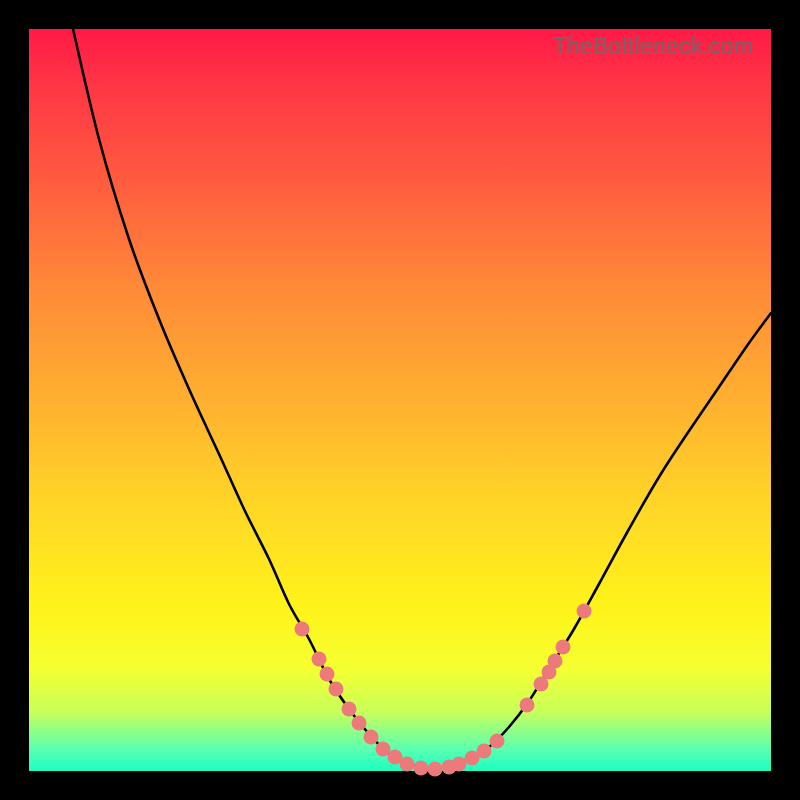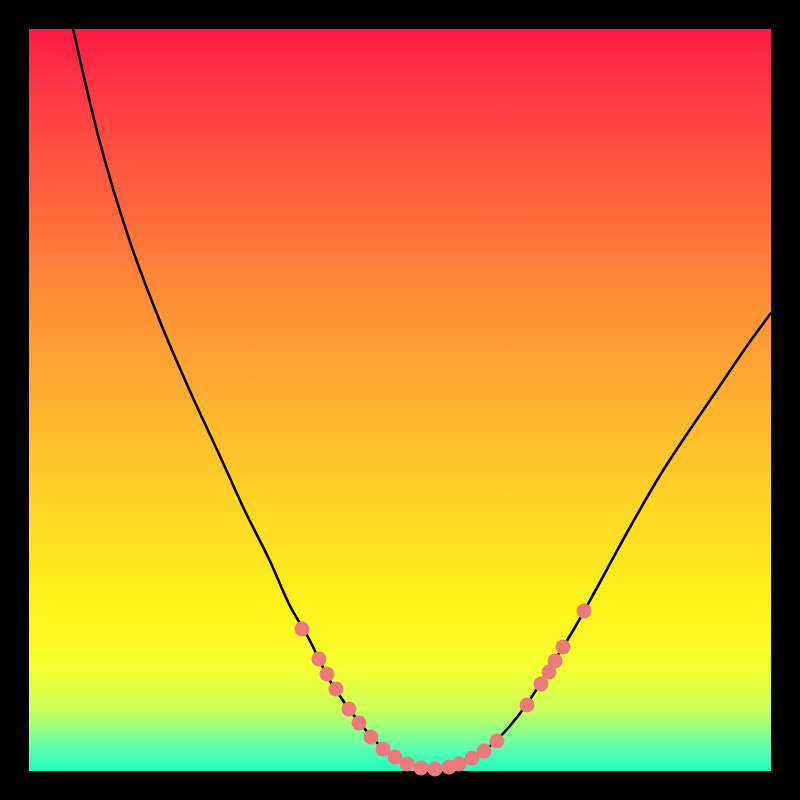--- a/index.html
+++ b/index.html
@@ -68,20 +68,21 @@
     fill: #ec7a7b;
     stroke: none;
   }
 </style>
 </head>
 <body>
 
 <div class="frame">
   <div class="plot">
 
+    <div class="attribution">TheBottleneck.com</div>
 
     <svg class="overlay" viewBox="0 0 742 742" preserveAspectRatio="none">
       <path id="curve-path" class="curve" d="M 44 0 C 48.3 18.3, 60.7 75.0, 70 110 C 79.3 145.0, 90.0 180.0, 100 210 C 110.0 240.0, 120.0 265.0, 130 290 C 140.0 315.0, 150.0 337.5, 160 360 C 170.0 382.5, 180.8 405.0, 190 425 C 199.2 445.0, 206.7 462.5, 215 480 C 223.3 497.5, 232.5 514.2, 240 530 C 247.5 545.8, 253.3 561.7, 260 575 C 266.7 588.3, 273.3 597.5, 280 610 C 286.7 622.5, 293.3 638.3, 300 650 C 306.7 661.7, 313.3 670.8, 320 680 C 326.7 689.2, 333.3 697.5, 340 705 C 346.7 712.5, 353.3 720.0, 360 725 C 366.7 730.0, 373.3 732.5, 380 735 C 386.7 737.5, 393.3 739.7, 400 740 C 406.7 740.3, 413.3 738.7, 420 737 C 426.7 735.3, 433.3 733.2, 440 730 C 446.7 726.8, 453.3 723.3, 460 718 C 466.7 712.7, 473.3 705.7, 480 698 C 486.7 690.3, 493.3 681.7, 500 672 C 506.7 662.3, 512.5 652.0, 520 640 C 527.5 628.0, 536.7 614.2, 545 600 C 553.3 585.8, 560.8 571.7, 570 555 C 579.2 538.3, 590.0 517.8, 600 500 C 610.0 482.2, 620.0 464.3, 630 448 C 640.0 431.7, 650.0 417.0, 660 402 C 670.0 387.0, 680.0 372.7, 690 358 C 700.0 343.3, 711.3 326.3, 720 314 C 728.7 301.7, 738.3 289.0, 742 284"></path>
       <g id="markers-group">
           <circle cx="273" cy="600" r="7.5" class="dot"></circle>
           <circle cx="290" cy="630" r="7.5" class="dot"></circle>
           <circle cx="298" cy="645" r="7.5" class="dot"></circle>
           <circle cx="307" cy="660" r="7.5" class="dot"></circle>
           <circle cx="320" cy="680" r="7.5" class="dot"></circle>
           <circle cx="330" cy="694" r="7.5" class="dot"></circle>

